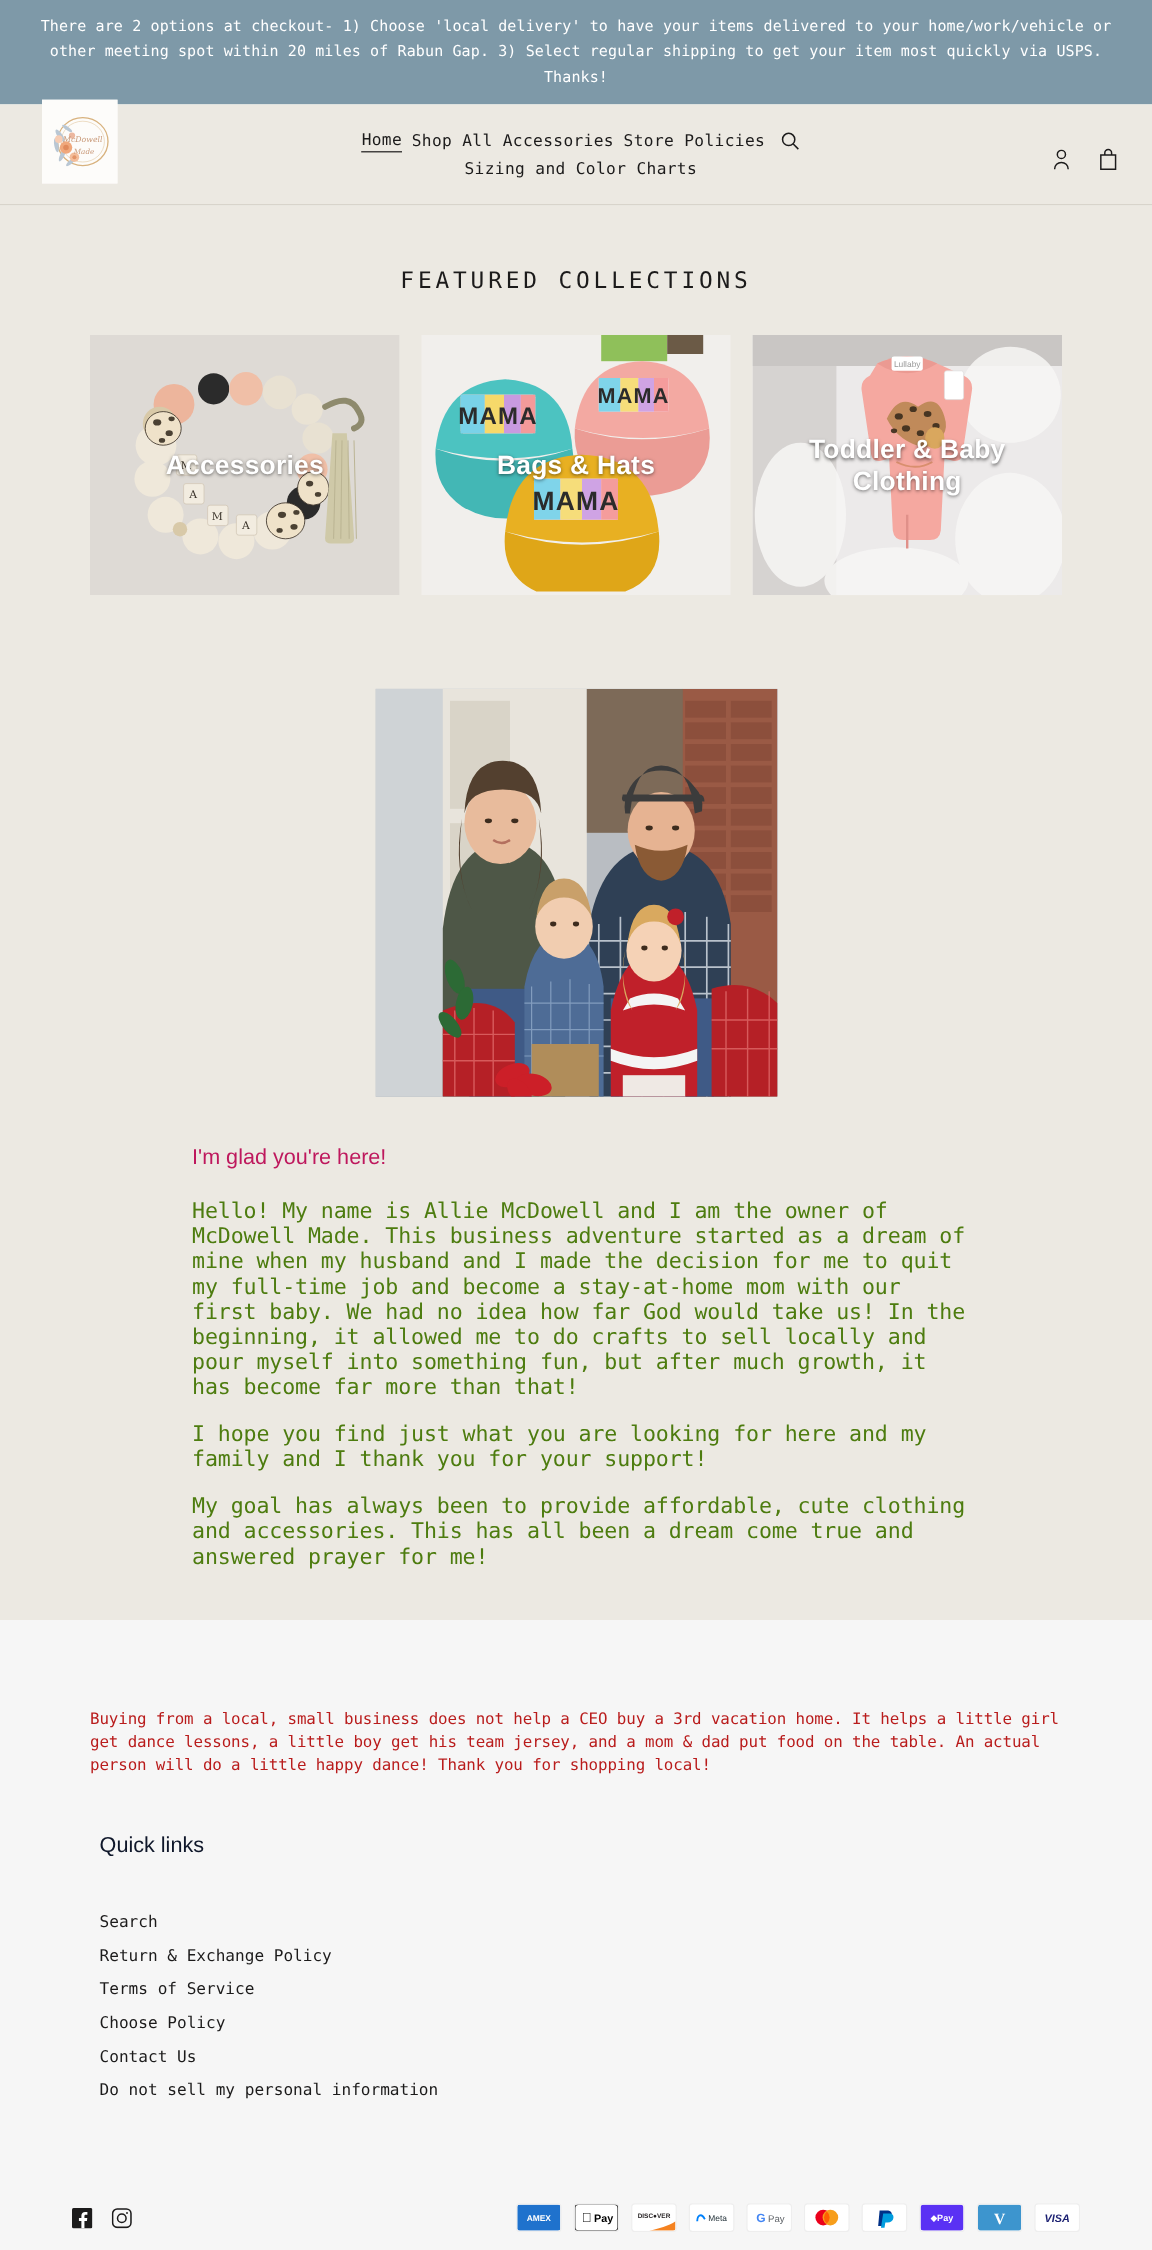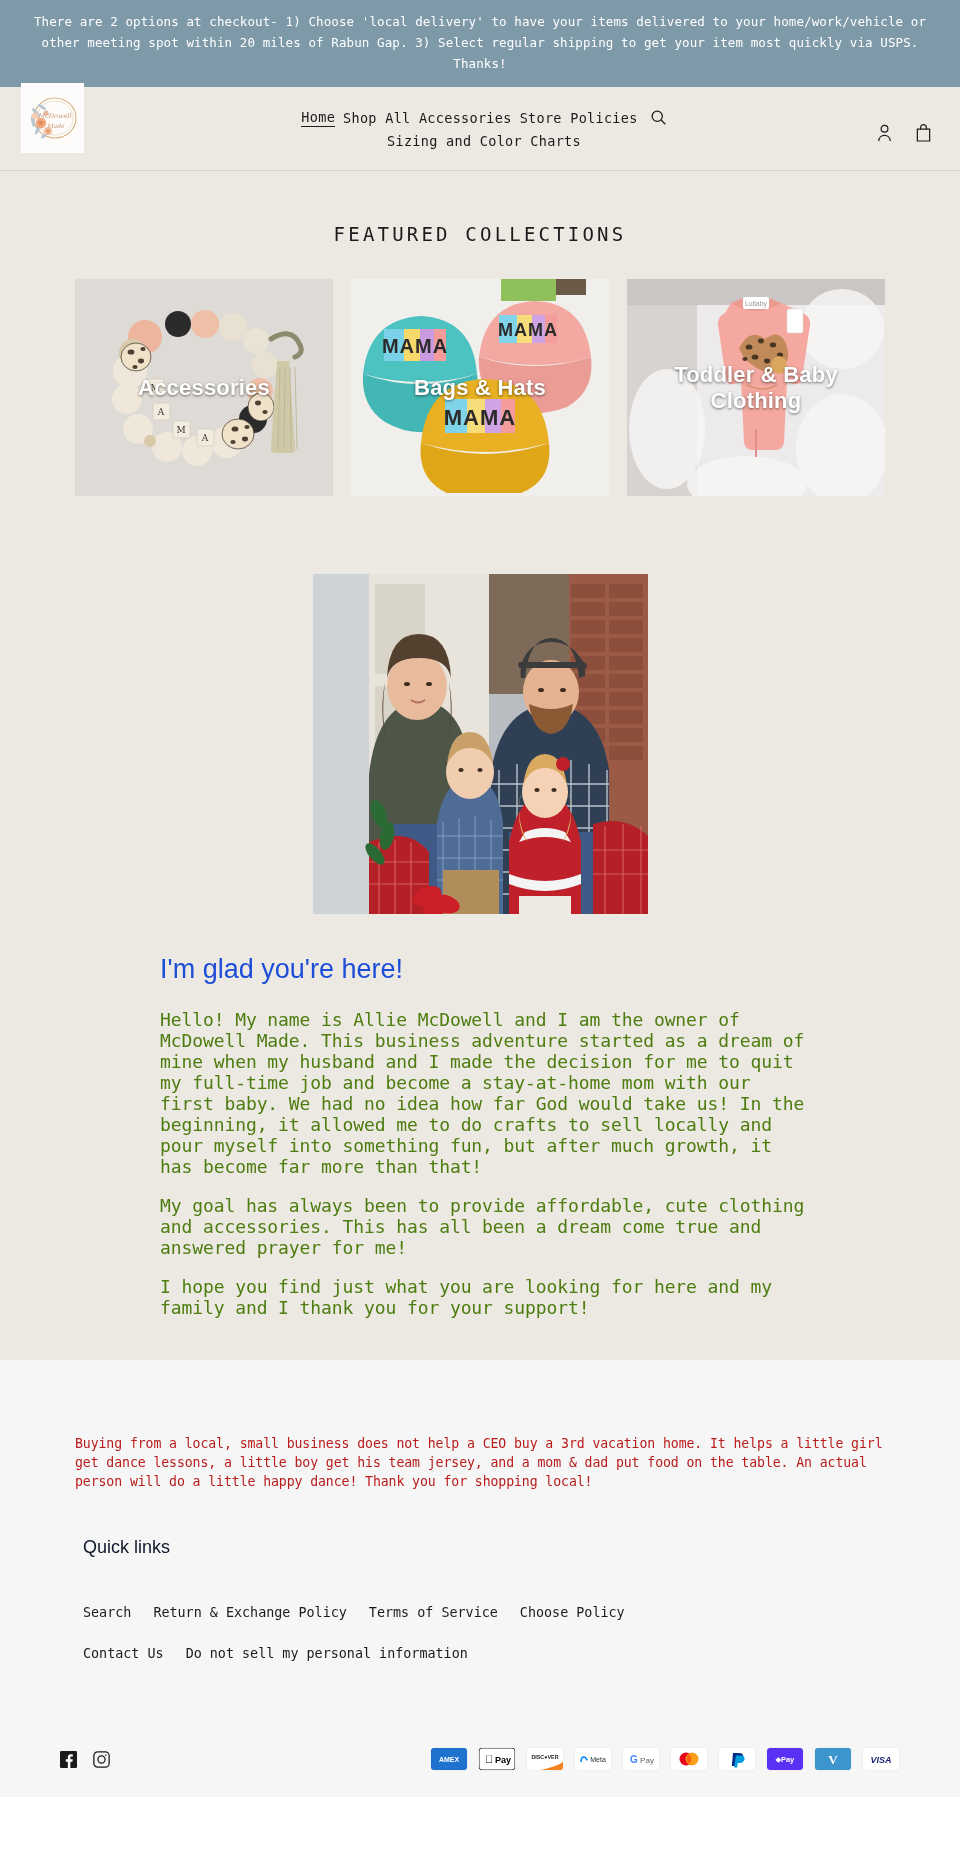--- a/index.html
+++ b/index.html
@@ -25,21 +25,21 @@
   .header {
     background: #ece9e2;
     border-bottom: 1px solid #d8d4cb;
     height: 84px;
     position: relative;
     display: flex;
     align-items: center;
   }
   .logo-box {
     position: absolute;
-    left: 21px;
+    left: 35px;
     top: -4px;
     width: 63px;
     height: 70px;
     background: #fdfcfa;
     overflow: hidden;
   }
   .logo-art { width: 100%; height: 100%; display: block; }
 
   .nav-wrap {
     margin: 0 auto;
@@ -130,23 +130,23 @@
   }
 
   
   .rich {
     width: 660px;
     margin: 40px auto 0;
     padding-left: 10px;
   }
   .rich h2 {
     font-family: "Liberation Sans", sans-serif;
-    font-size: 27px;
+    font-size: 18px;
     font-weight: 400;
-    color: #1d4ed8;
+    color: #be185d;
     letter-spacing: 0;
     margin-bottom: 24px;
   }
   .rich p {
     font-size: 18px;
     line-height: 21px;
     color: #4d7c0f;
     margin-bottom: 18px;
     letter-spacing: -0.1px;
   }
@@ -169,23 +169,24 @@
     font-family: "Liberation Sans", sans-serif;
     font-size: 18px;
     color: #0f172a;
     margin-bottom: 44px;
     padding-left: 16px;
     font-weight: 400;
   }
   .quick-links {
     display: flex;
     flex-wrap: wrap;
-    gap: 19px 22px;
+    gap: 6px 22px;
     padding-left: 16px;
     max-width: 640px;
+    flex-direction: column;
   }
   .quick-links a {
     font-size: 13.4px;
     color: #1c1b1b;
     text-decoration: none;
     line-height: 22px;
     cursor: pointer;
   }
 
   .footer-bottom {
@@ -576,22 +577,22 @@
             <ellipse cx="62" cy="280" rx="6" ry="13" transform="rotate(-40 62 280)"></ellipse>
           </g>
         </g>
       </svg>
     </div>
   </div>
 
   <section class="rich">
     <h2>I'm glad you're here!</h2>
     <p>Hello! My name is Allie McDowell and I am the owner of McDowell Made. This business adventure started as a dream of mine when my husband and I made the decision for me to quit my full-time job and become a stay-at-home mom with our first baby. We had no idea how far God would take us! In the beginning, it allowed me to do crafts to sell locally and pour myself into something fun, but after much growth, it has become far more than that!</p>
+    <p>I hope you find just what you are looking for here and my family and I thank you for your support!</p>
     <p>My goal has always been to provide affordable, cute clothing and accessories. This has all been a dream come true and answered prayer for me!</p>
-    <p>I hope you find just what you are looking for here and my family and I thank you for your support!</p>
   </section>
 </main>
 
 <footer class="footer">
   <div class="footer-inner">
     <p class="footer-blurb">Buying from a local, small business does not help a CEO buy a 3rd vacation home. It helps a little girl get dance lessons, a little boy get his team jersey, and a mom &amp; dad put food on the table. An actual person will do a little happy dance! Thank you for shopping local!</p>
 
     <h3 class="quick-title">Quick links</h3>
     <nav class="quick-links">
       <a>Search</a>

